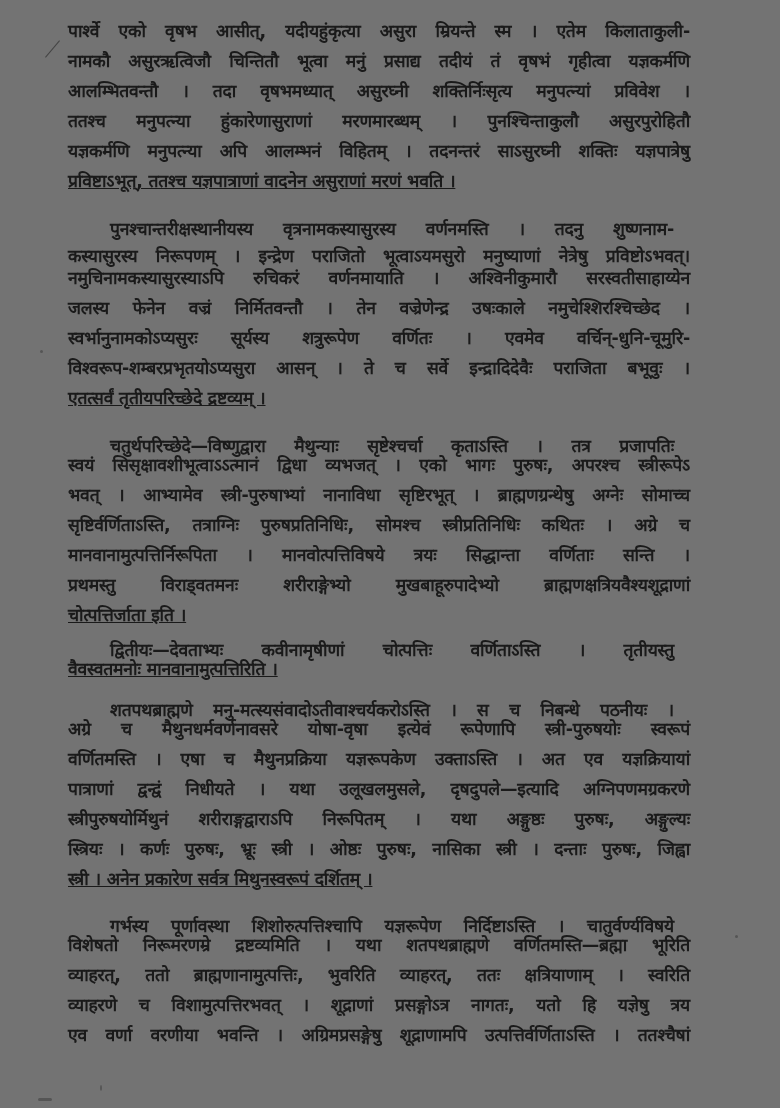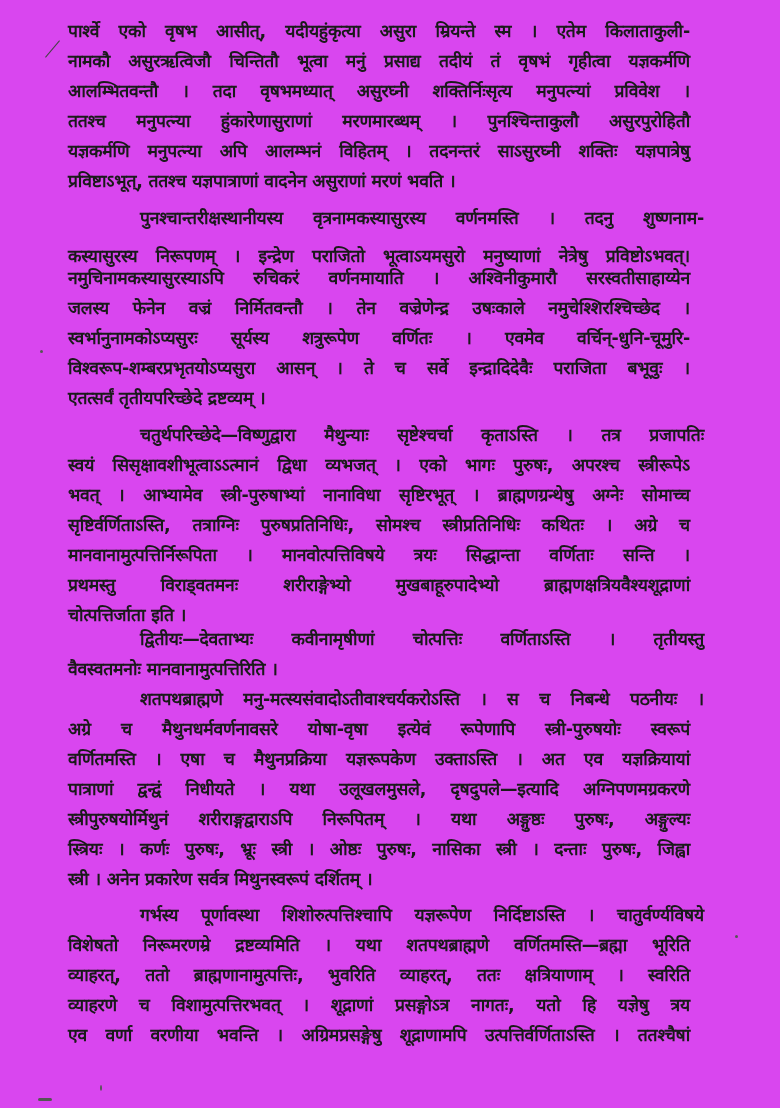--- a/index.html
+++ b/index.html
@@ -5,38 +5,38 @@
   html, body { margin: 0; padding: 0; }
   body {
     width: 780px; height: 1108px; overflow: hidden;
     background: #ffffff;
     font-family: "DejaVu Sans", sans-serif;
     color: #1a1a1a;
     position: relative;
   }
   .page {
     position: absolute; left: 0; top: 0; width: 780px; height: 1108px;
-    background: #d946ef;
+    background: #737373;
   }
   .line {
     position: absolute;
     left: 68px;
     width: 622px;
     height: 30px;
     font-size: 17.5px;
     line-height: 30px;
     white-space: nowrap;
     text-align: justify;
     text-align-last: justify;
     font-weight: 600;
     letter-spacing: -0.2px;
     overflow: visible;
   }
-  .line.indent { left: 140px; width: 564px; }
-  .line.last { text-align-last: left; }
+  .line.indent { left: 110px; width: 564px; margin-top: 11px; }
+  .line.last { text-align-last: left; text-decoration: underline; }
   .speck {
     position: absolute; background: #555; border-radius: 50%;
   }
   .mark {
     position: absolute; border-left: 1.5px solid #444; height: 22px;
     transform: rotate(40deg);
   }
 </style>
 </head>
 <body>

